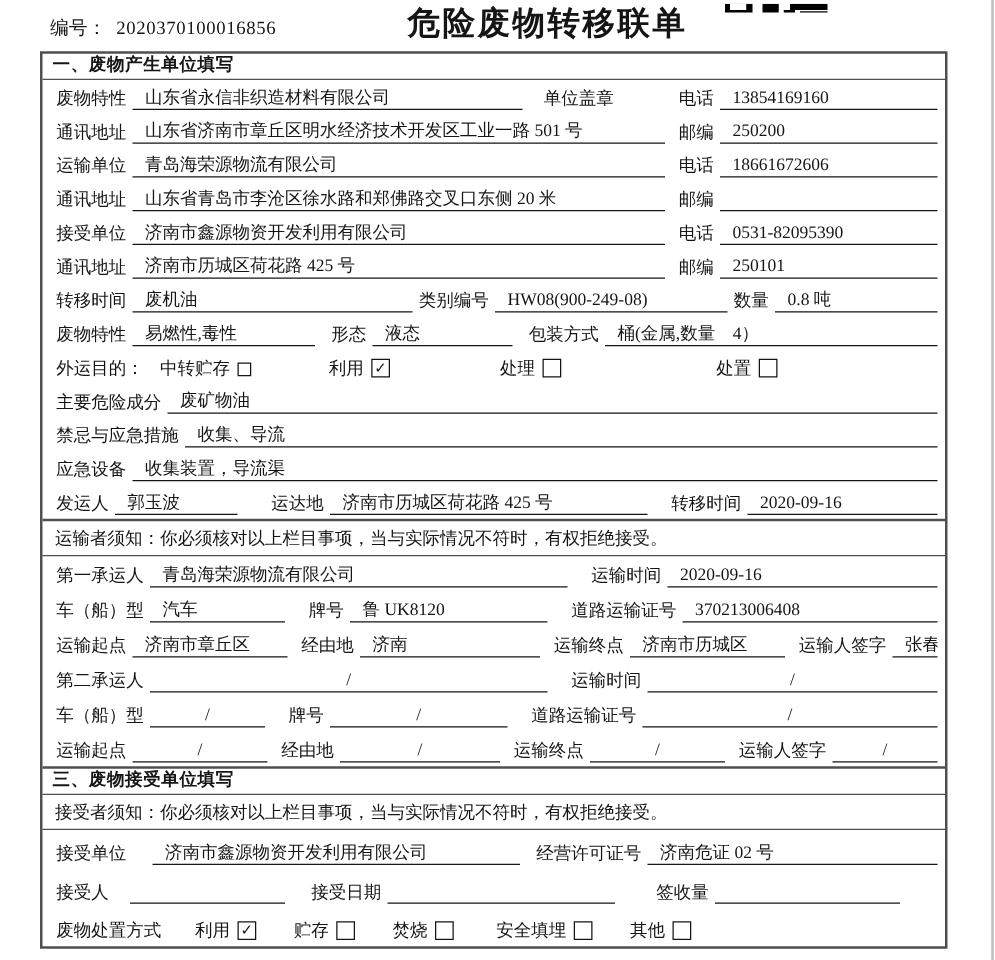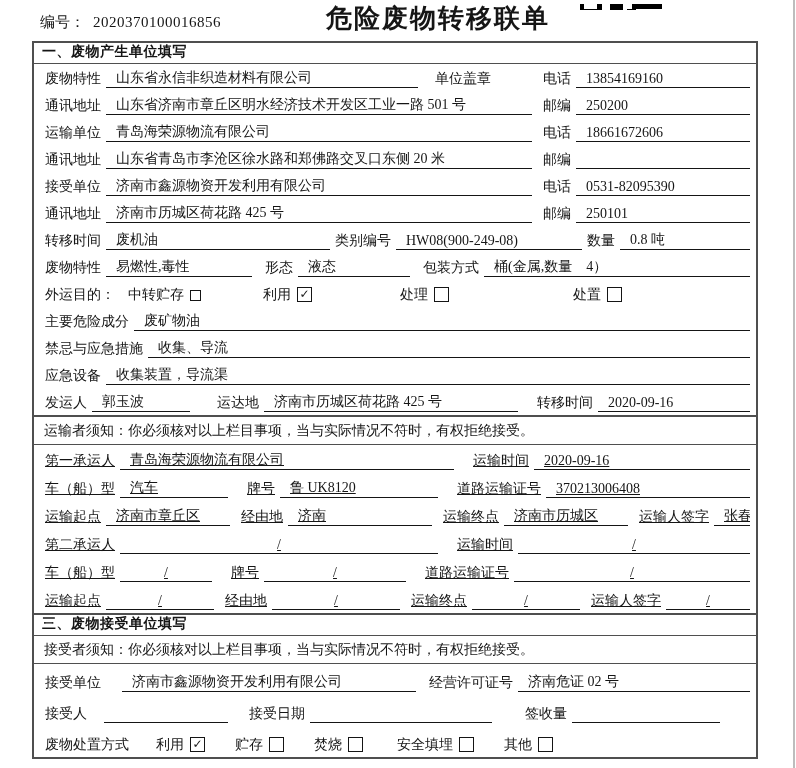--- a/index.html
+++ b/index.html
@@ -13,21 +13,21 @@
   .title{position:absolute;left:80px;right:0;top:1px;margin:0;text-align:center;
          font-size:26px;font-weight:bold;letter-spacing:2px;}
   .qr{position:absolute;left:580px;top:0;width:84px;height:10px;overflow:hidden;}
   
   .form{margin-left:32px;width:722px;border:2px solid #4f4f4f;background:#fff;}
   .sec{border-top:0;}
   .sec + .sec{border-top:2px solid #4f4f4f;}
   .sec-h{font-weight:bold;font-size:14px;padding:0 8px 2px 8px;height:18px;
          border-bottom:1px solid #4f4f4f;letter-spacing:.5px;}
   .r{display:flex;align-items:flex-end;height:24px;padding:0 6px 3px 6px;font-size:14px;}
-  .sec2 .r{height:25px;text-decoration:underline;}
+  .sec2 .r{height:25px;}
   .sec3 .r{height:28px;}
   .notice{display:flex;align-items:center;height:27px;padding:0 10px;font-size:14px;
           border-bottom:1px solid #4f4f4f;}
   .lbl{white-space:nowrap;padding:0 5px;flex:none;}
   .val{border-bottom:1px solid #151515;white-space:nowrap;padding:0 6px 0 10px;
        min-height:16px;flex:none;overflow:hidden;}
   .fill{flex:1;}
   .ma{margin-left:auto;}
   .ctr{text-align:center;padding:0;}
   .cb{flex:none;width:13px;height:13px;border:1px solid #151515;margin:0 0 2px 6px;

